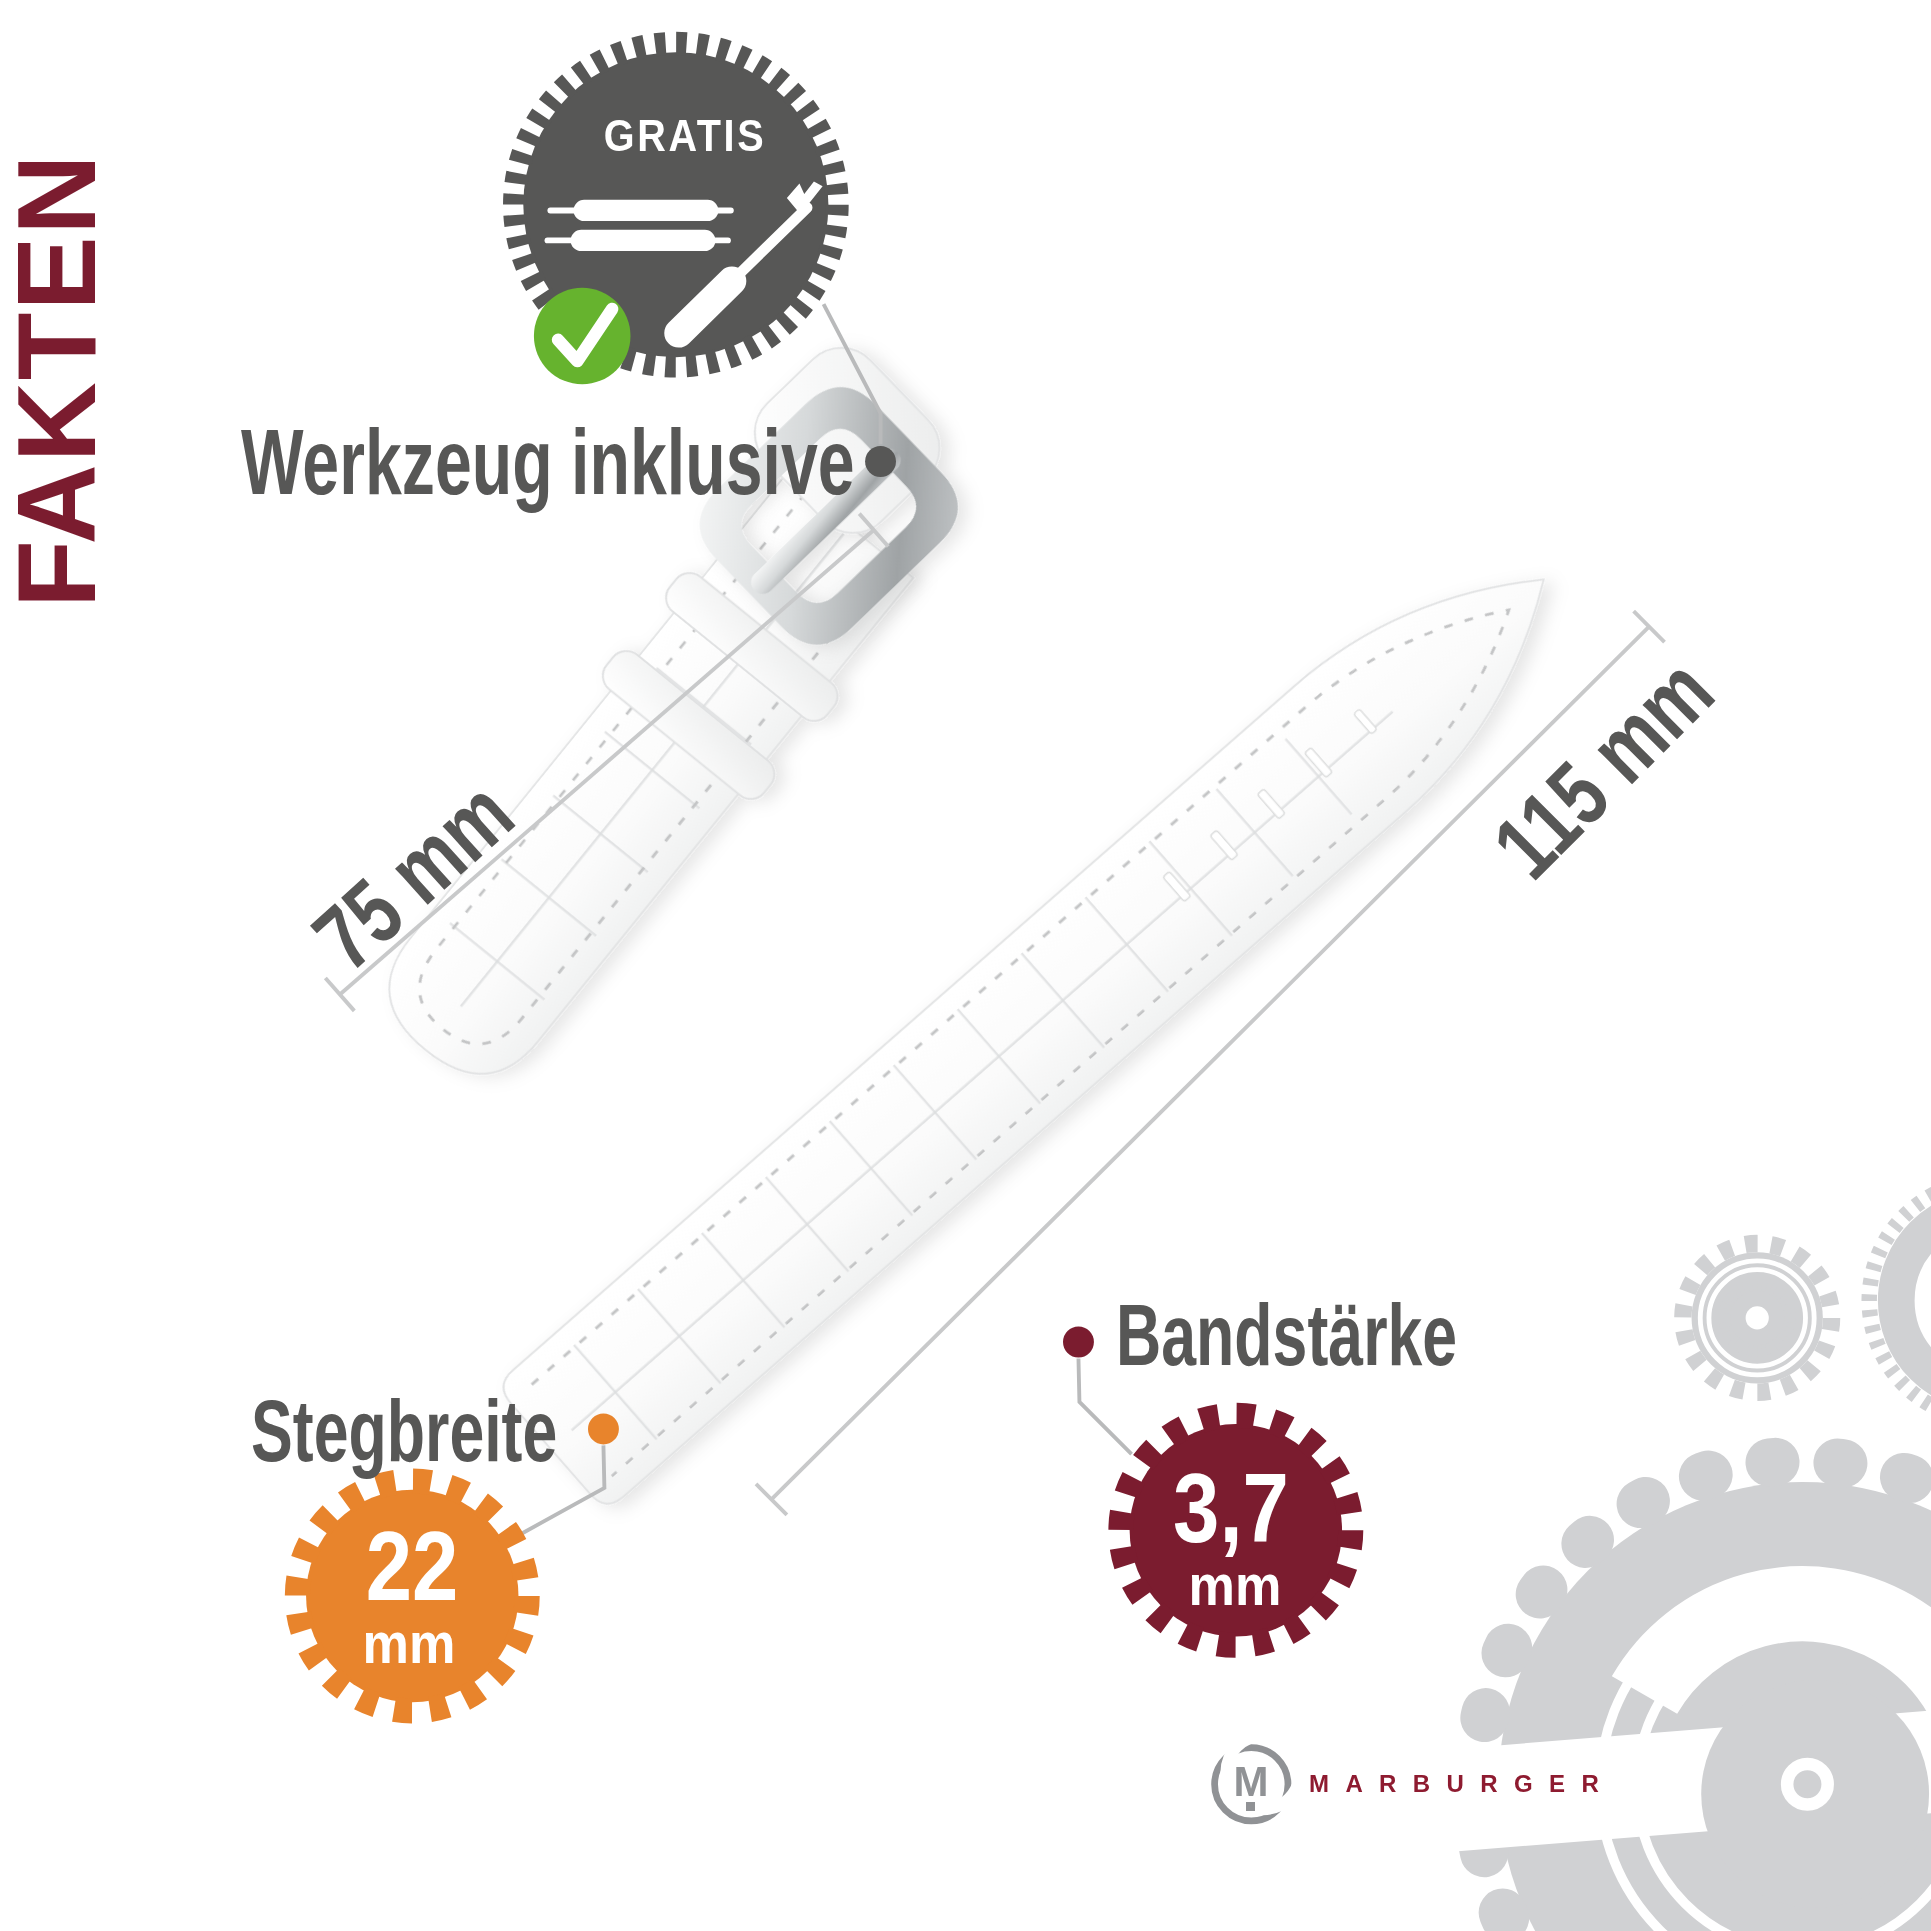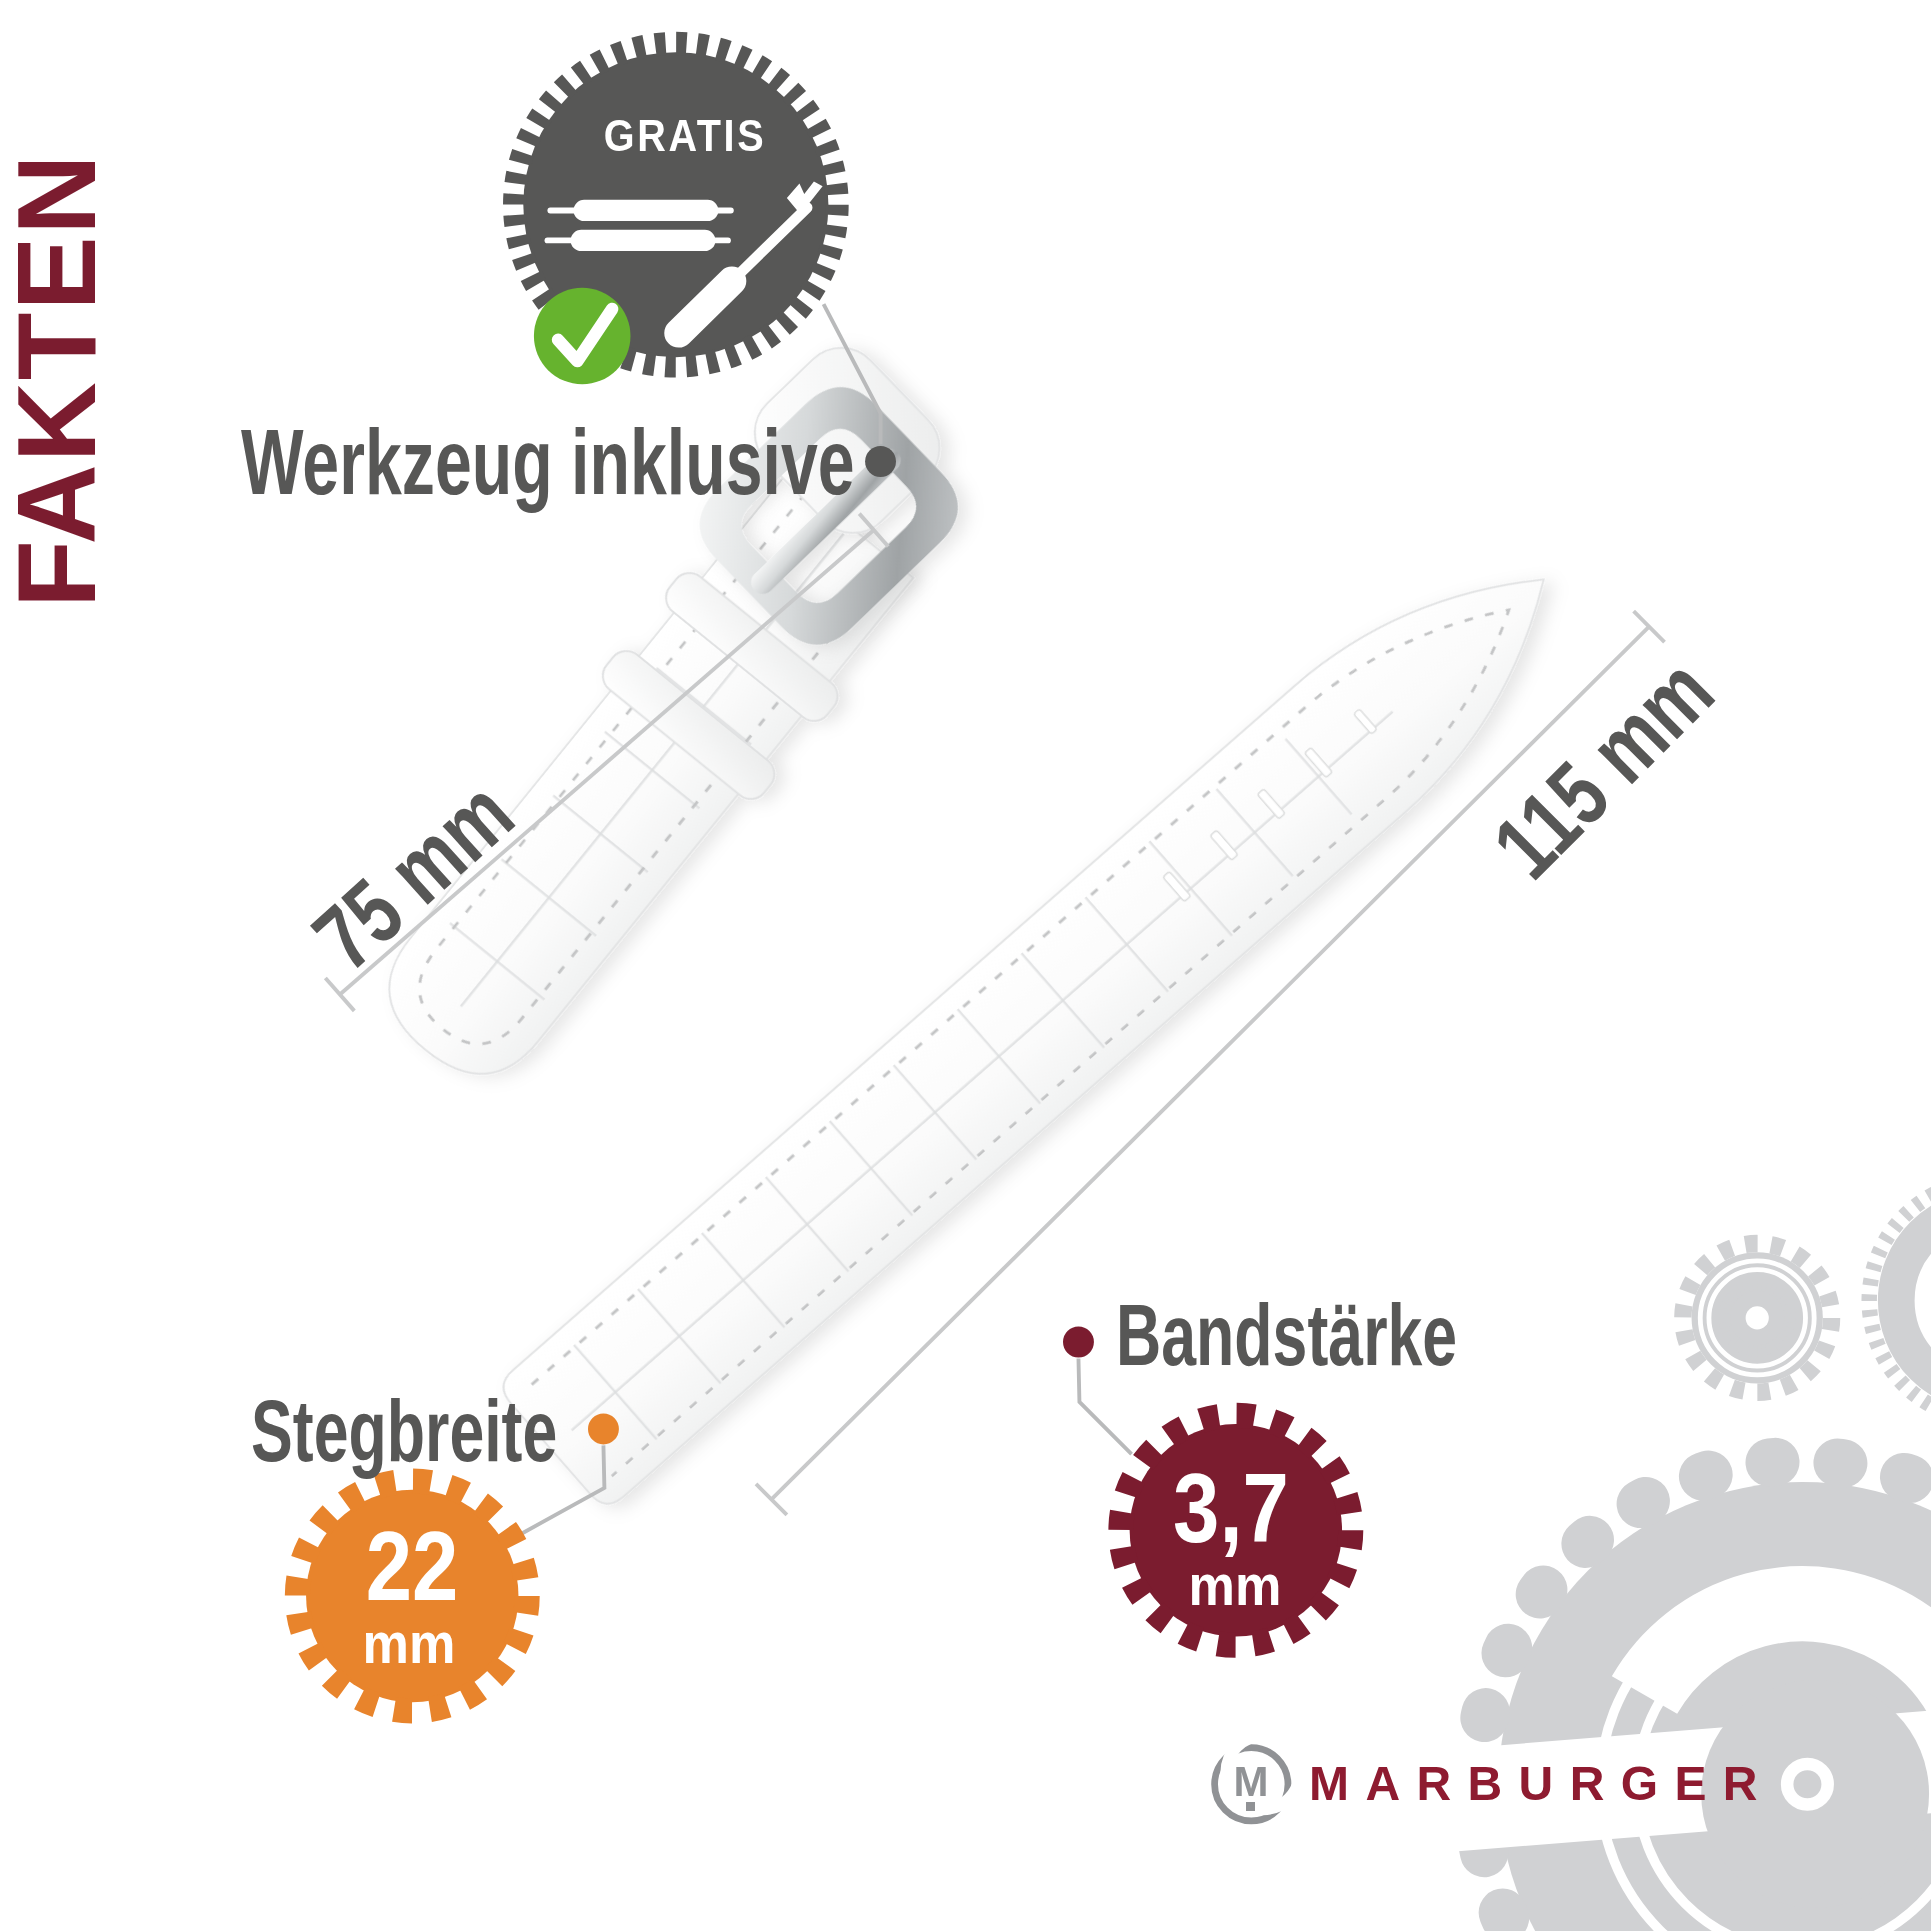--- a/index.html
+++ b/index.html
@@ -14,21 +14,21 @@
   .lbl{position:absolute;font-weight:bold;color:var(--c-darkgray);white-space:nowrap;line-height:1;}
   .fakten{color:var(--c-maroon);font-size:111px;letter-spacing:1.9px;transform-origin:0 0;transform:rotate(-90deg);}
   .gratis{color:#fff;font-size:44px;letter-spacing:2.9px;transform:translate(-50%,-50%) scaleX(0.9);}
   .caption{font-size:92px;transform-origin:left center;transform:translateY(-50%) scaleX(0.72);}
   .feature{font-size:87px;transform-origin:left center;transform:translateY(-50%) scaleX(0.72);}
   .dim75{font-size:92px;transform:translate(-50%,-50%) rotate(-42deg) scaleX(0.78);}
   .dim115{font-size:92px;transform:translate(-50%,-50%) rotate(-45deg) scaleX(0.78);}
   .gearval{color:#fff;font-size:98px;transform:translate(-50%,-50%) scaleX(0.85);}
   .gearunit{color:#fff;font-size:58px;transform:translate(-50%,-50%) scaleX(0.9);}
   .monogram{color:#909295;font-size:42px;transform:translate(-50%,-50%);}
-  .brandname{color:var(--c-wine);font-size:48px;letter-spacing:16.4px;transform:translateY(-50%);}
+  .brandname{color:var(--c-wine);font-size:24px;letter-spacing:16.4px;transform:translateY(-50%);}
   .msquare{position:absolute;width:8.7px;height:8.7px;background:#909295;}
   
   .fill-dark{fill:var(--c-darkgray);} .stroke-dark{stroke:var(--c-darkgray);}
   .fill-maroon{fill:var(--c-maroon);} .stroke-maroon{stroke:var(--c-maroon);}
   .fill-orange{fill:var(--c-orange);} .stroke-orange{stroke:var(--c-orange);}
   .fill-lg{fill:var(--c-lightgray);} .stroke-lg{stroke:var(--c-lightgray);}
   .dimline{stroke:var(--c-linegray);stroke-width:4;fill:none;}
   .connector{stroke:var(--c-connector);stroke-width:4;fill:none;}
   .stitch{stroke:var(--c-stitch);stroke-width:3;fill:none;stroke-dasharray:9 13;}
   .scaleline{stroke:var(--c-scale);stroke-width:2.5;fill:none;opacity:.8;}

